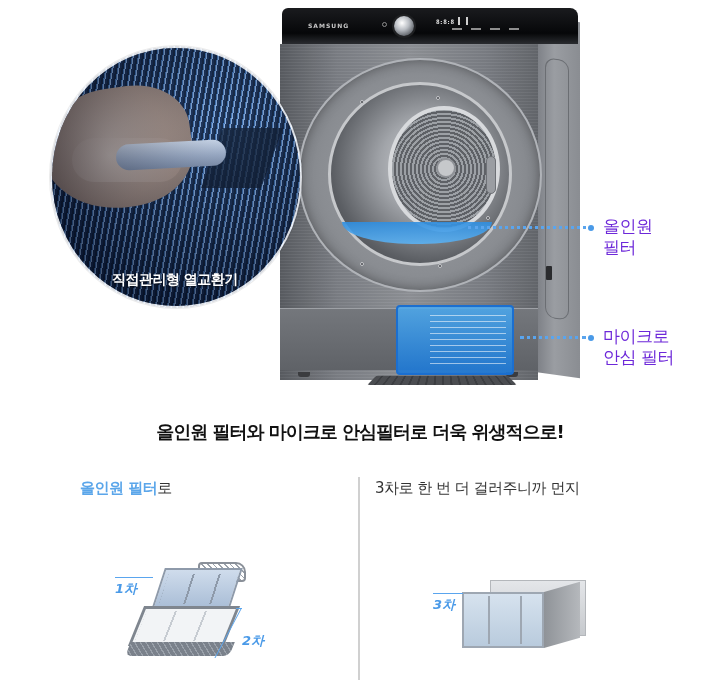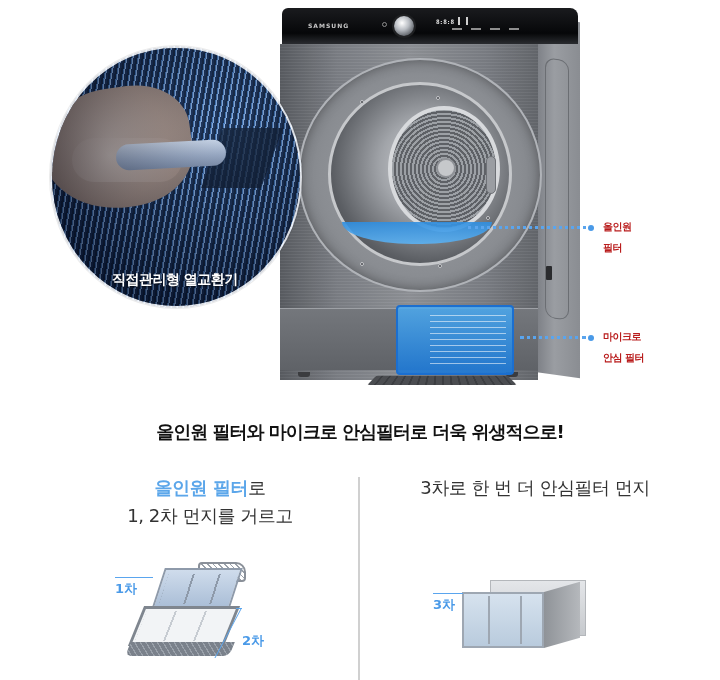--- a/index.html
+++ b/index.html
@@ -117,37 +117,37 @@
     background: #061022; transform: skewX(-20deg); opacity: 0.8;
   }
   .magnifier-label {
     position: absolute; left: 112px; top: 262px; font-size: 14px; font-weight: bold; color: #ffffff;
     text-shadow: 0 1px 2px rgba(0,0,0,0.6); letter-spacing: -0.5px; margin-top: 9px;
   }
 
   
   .callout-line { position: absolute; height: 0; border-top: 3px dotted #5aa5ee; }
   .callout-dot { position: absolute; width: 6px; height: 6px; border-radius: 50%; background: #4a9ae8; }
-  .callout-text { position: absolute; font-size: 10px; font-weight: bold; color: #b91c1c; line-height: 21px; letter-spacing: -0.5px; }
+  .callout-text { position: absolute; font-size: 17px; font-weight: normal; color: #6d28d9; line-height: 21px; letter-spacing: -0.5px; }
 
   
   .headline {
     position: absolute; left: 0; top: 420px; width: 720px; text-align: center;
     font-size: 18px; font-weight: bold; color: #111; letter-spacing: -1px;
   }
 
   
-  .col { position: absolute; top: 474px; text-align: center; font-size: 18px; line-height: 28px; color: #333; letter-spacing: -0.5px; }
+  .col { position: absolute; top: 474px; font-size: 15px; line-height: 28px; color: #333; letter-spacing: -0.5px; }
   .col .hl { color: #5ba6ea; font-weight: bold; }
   .col-left { left: 80px; width: 260px; }
   .col-right { left: 375px; width: 320px; }
   .divider { position: absolute; left: 358px; top: 477px; width: 2px; height: 203px; background: #d0d0d0; }
 
   
-  .stage-label { position: absolute; font-size: 13px; color: #4a9ae8; font-weight: bold; }
+  .stage-label { position: absolute; font-size: 13px; color: #4a9ae8; font-weight: bold; font-style: italic; }
   .stage-line { position: absolute; height: 1px; background: #5aa5ee; }
   .bracket { position: absolute; border: 1px solid #5aa5ee; border-left: none; border-bottom: none; }
 
   .allin-filter { position: absolute; left: 128px; top: 562px; width: 120px; height: 100px; }
   .allin-filter .lid {
     position: absolute; left: 30px; top: 6px; width: 78px; height: 42px;
     background: linear-gradient(180deg, #cfdcec, #a9bdd6);
     border: 2px solid #8e9aaa; transform: skewX(-18deg);
   }
   .allin-filter .lid::after {
@@ -256,27 +256,26 @@
 <div class="callout-dot" style="left:588px;top:335px"></div>
 <div class="callout-text" style="left:603px;top:326px">
   <div>마이크로</div>
   <div>안심 필터</div>
 </div>
 
 <div class="headline">올인원 필터와 마이크로 안심필터로 더욱 위생적으로!</div>
 
 <div class="col col-left">
   <div><span class="hl">올인원 필터</span><span>로</span></div>
-  <div>1, 2차 먼지를 거르고</div>
 </div>
 
 <div class="divider"></div>
 
 <div class="col col-right">
-  <div>3차로 한 번 더 안심필터 먼지</div>
+  <div>3차로 한 번 더 걸러주니까 먼지</div>
 </div>
 
 <div class="allin-filter">
   <div class="mesh"></div>
   <div class="lid"></div>
   <div class="tray"></div>
   <div class="base"></div>
 </div>
 <div class="stage-line" style="left:115px;top:577px;width:38px"></div>
 <div class="stage-label" style="left:115px;top:580px">1차</div>

